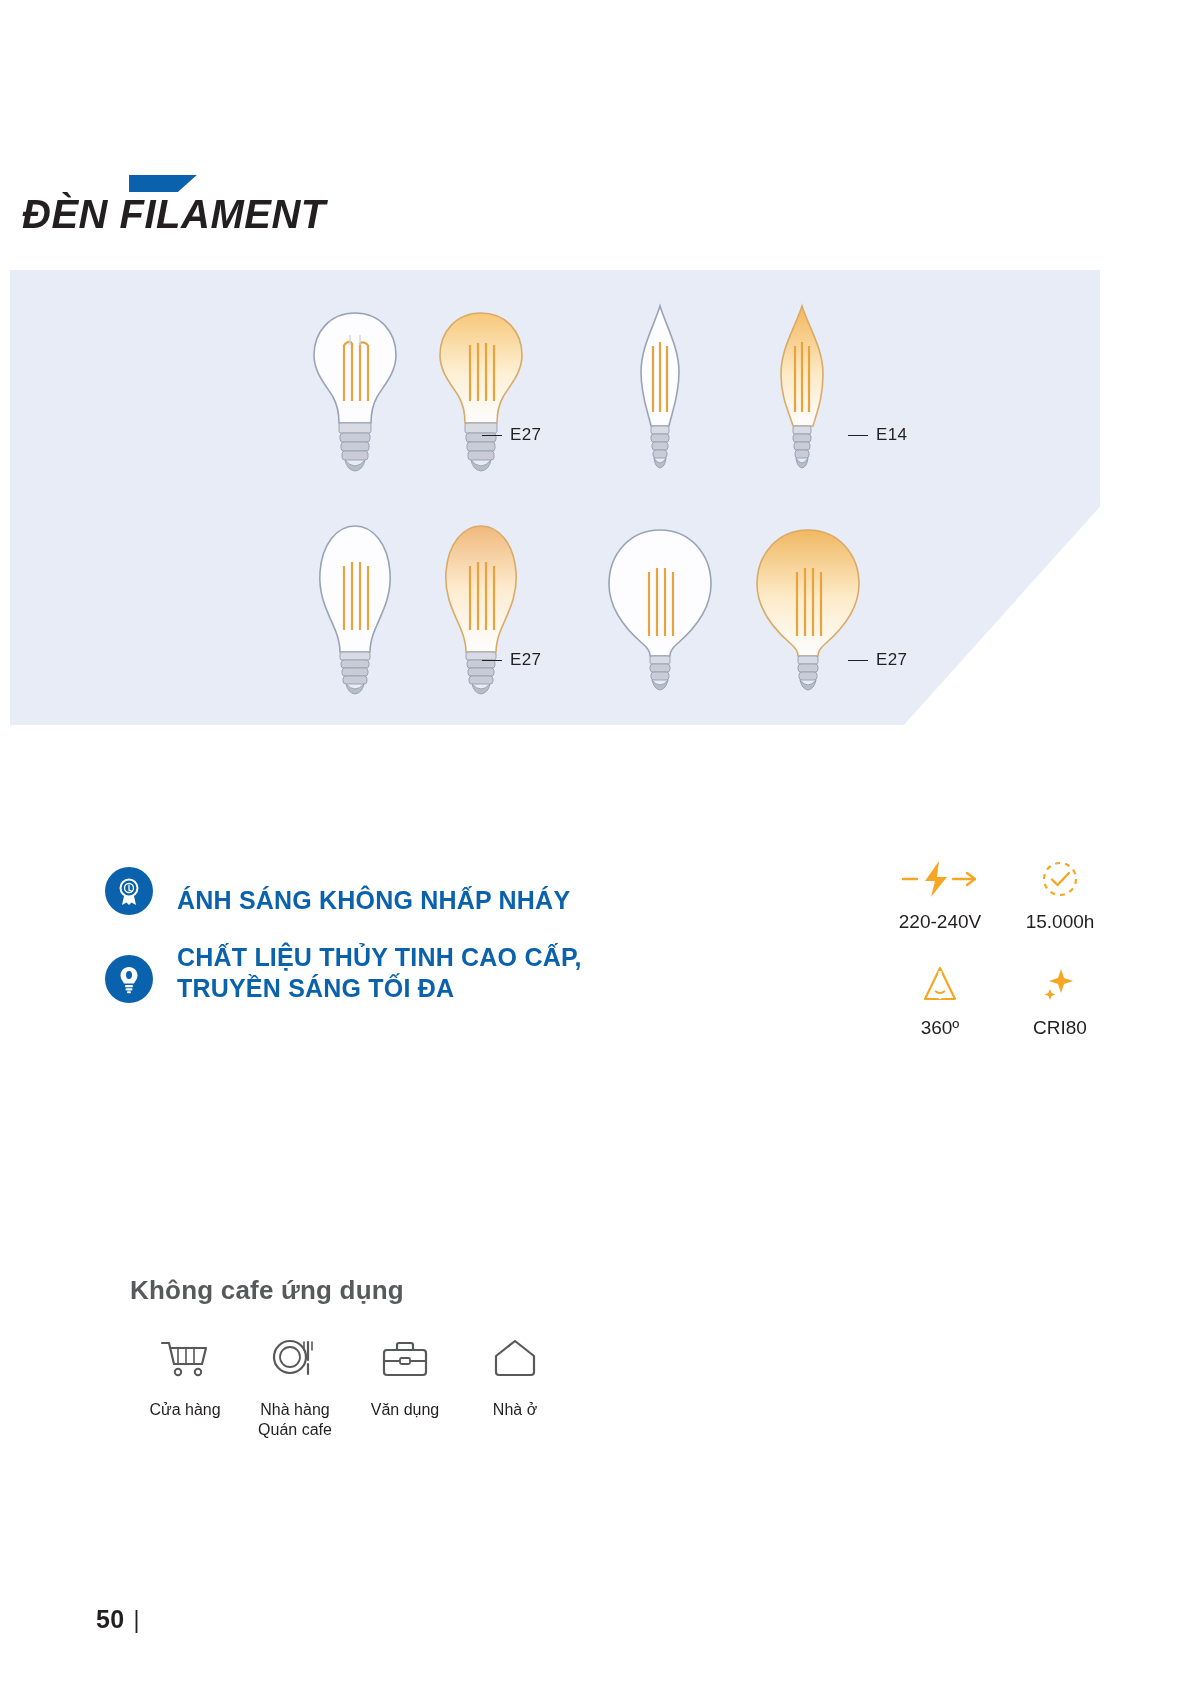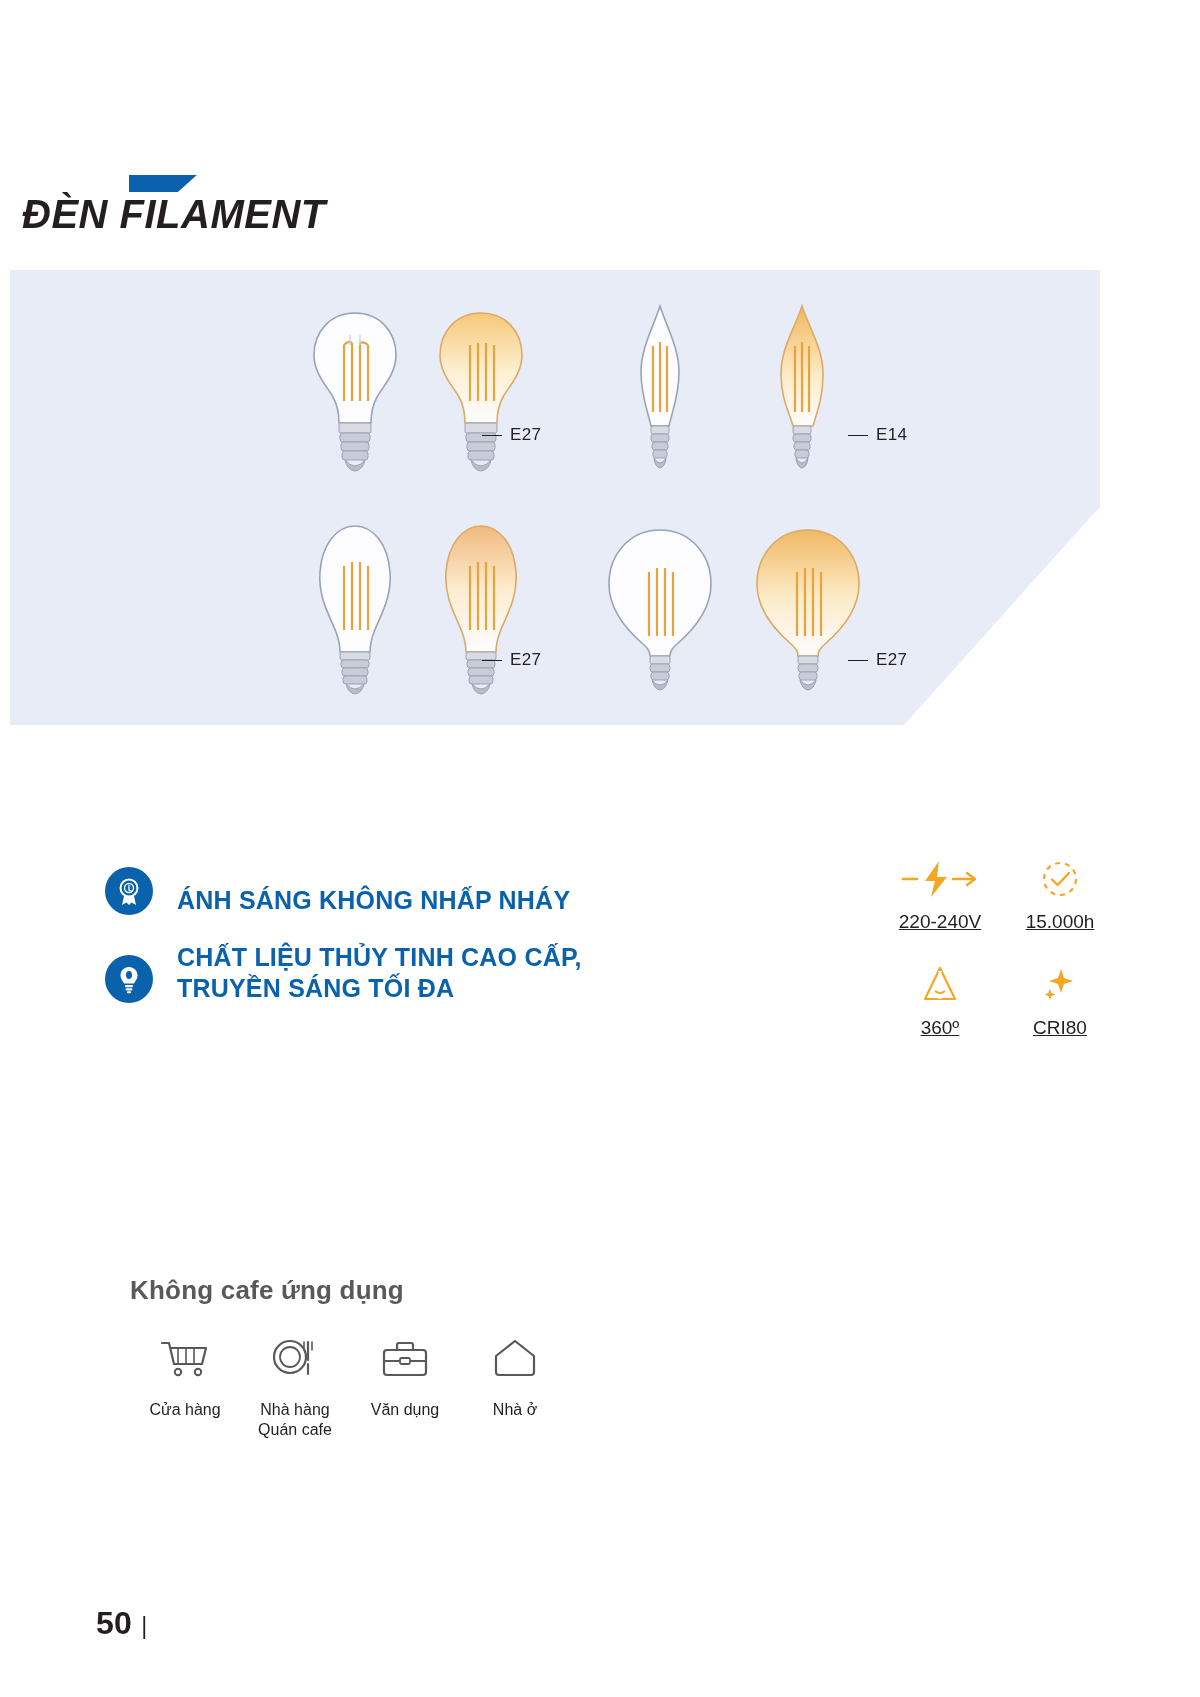--- a/index.html
+++ b/index.html
@@ -114,21 +114,20 @@
 
   
   .specs {
     position: absolute;
     left: 880px;
     top: 855px;
     width: 240px;
     display: grid;
     grid-template-columns: 1fr 1fr;
     row-gap: 28px;
-    text-decoration: underline;
   }
   .spec {
     display: flex;
     flex-direction: column;
     align-items: center;
   }
   .spec-icon {
     height: 48px;
     display: flex;
     align-items: center;
@@ -185,21 +184,21 @@
     left: 96px;
     top: 1605px;
     display: flex;
     align-items: baseline;
     font-size: 23px;
     color: #231f20;
     letter-spacing: 0.3px;
   }
   .footer-page {
     font-weight: bold;
-    font-size: 32px;
+    font-size: 25px;
     margin-right: 9px;
   }
   .footer-sep {
     margin-right: 9px;
     color: #231f20;
   }
 </style>
 </head>
 <body>
 

